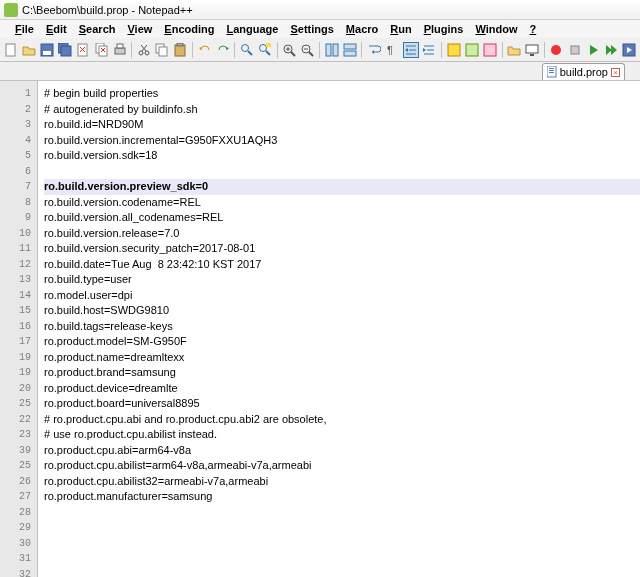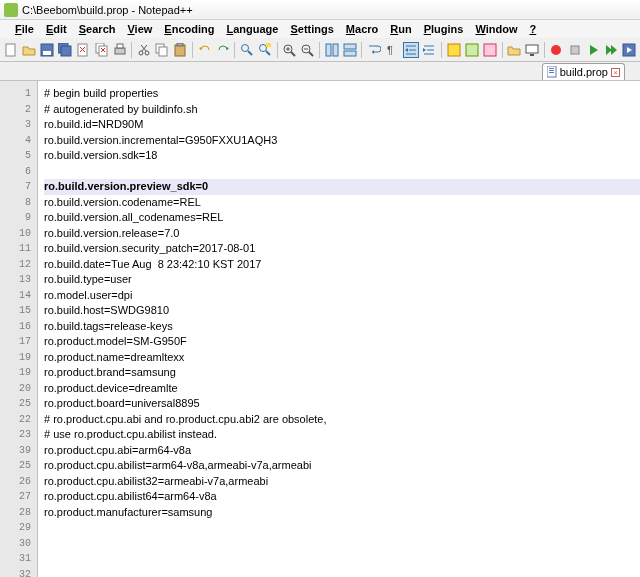--- a/index.html
+++ b/index.html
@@ -322,16 +322,15 @@
       <div class="ln">ro.product.model=SM-G950F</div>
       <div class="ln">ro.product.name=dreamltexx</div>
       <div class="ln">ro.product.brand=samsung</div>
       <div class="ln">ro.product.device=dreamlte</div>
       <div class="ln">ro.product.board=universal8895</div>
       <div class="ln"># ro.product.cpu.abi and ro.product.cpu.abi2 are obsolete,</div>
       <div class="ln"># use ro.product.cpu.abilist instead.</div>
       <div class="ln">ro.product.cpu.abi=arm64-v8a</div>
       <div class="ln">ro.product.cpu.abilist=arm64-v8a,armeabi-v7a,armeabi</div>
       <div class="ln">ro.product.cpu.abilist32=armeabi-v7a,armeabi</div>
-      <div class="ln">ro.product.cpu.abilist64=arm64-v8a</div>
       <div class="ln">ro.product.manufacturer=samsung</div>
     </div>
 </div>
 
 </body></html>

